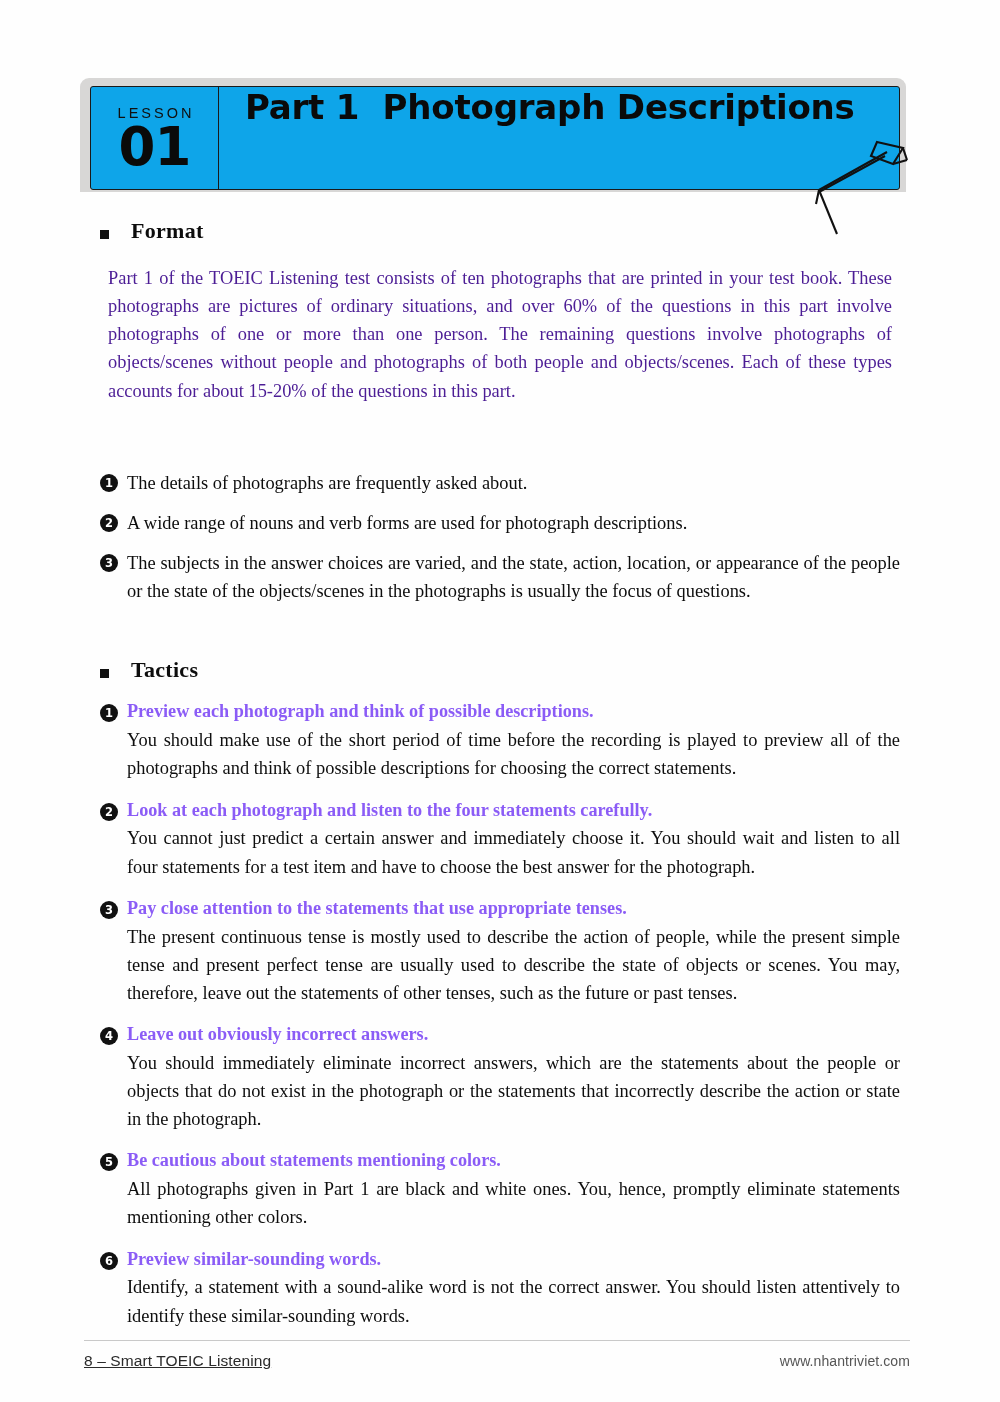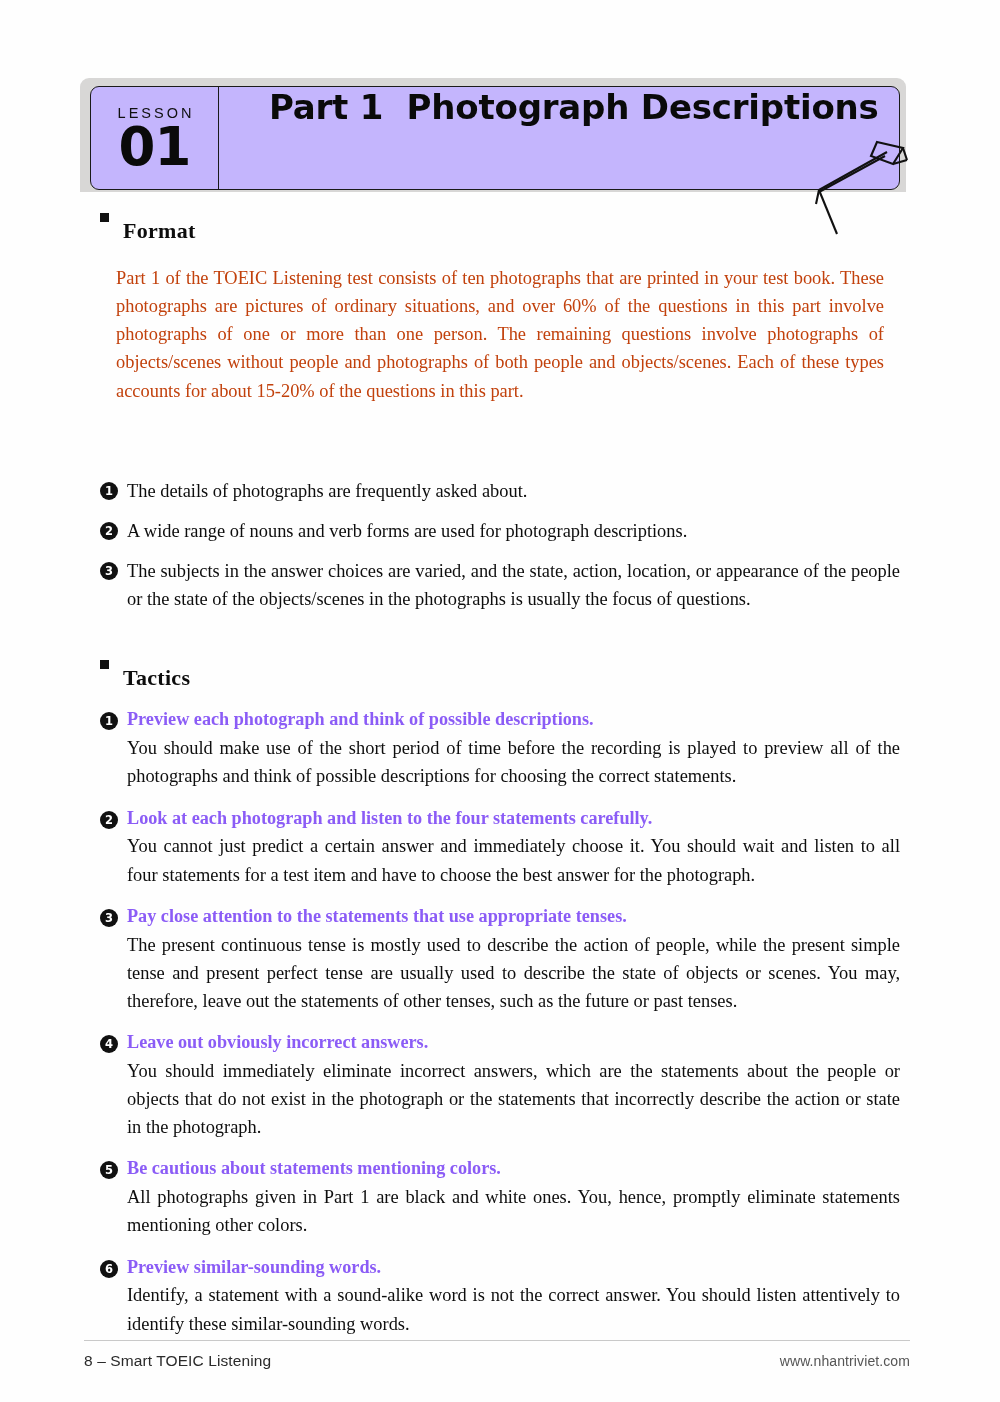--- a/index.html
+++ b/index.html
@@ -36,27 +36,26 @@
     position: absolute;
     left: 0; top: 0;
     width: 826px; height: 114px;
     background: #d8d7d6;
     border-radius: 9px 9px 0 0;
   }
   .header-box {
     position: absolute;
     left: 10px; top: 8px;
     width: 810px; height: 104px;
-    background: #c4b5fd;
+    background: #0ea5e9;
     border: 1.6px solid #1a1a1a;
-    border-radius: 9px;
+    border-radius: 3px;
     box-sizing: border-box;
     display: flex;
     align-items: stretch;
-    gap: 24px;
   }
   .lesson-cell {
     width: 128px;
     border-right: 1.6px solid #1a1a1a;
     box-sizing: border-box;
     display: flex;
     flex-direction: column;
     align-items: center;
     justify-content: center;
     padding-top: 2px;
@@ -109,43 +108,44 @@
     position: absolute;
     left: 100px;
     top: 218px;
     width: 800px;
   }
 
   .section { margin-bottom: 2px; }
 
   .sec-head {
     display: flex;
-    align-items: flex-start;
+    align-items: flex-end;
     font-size: 22px;
     font-weight: 700;
     color: #0d0d0d;
     letter-spacing: 0.3px;
+    gap: 8px;
   }
   .sec-bullet {
     width: 9px; height: 9px;
     background: #111;
     display: inline-block;
     margin-right: 14px;
     position: relative;
     top: -5px;
     flex: 0 0 auto;
   }
   .sec-title { font-family: "Liberation Serif", serif; }
 
   .para {
     font-size: 18.4px;
     line-height: 1.53;
     text-align: justify;
-    margin: 16px;
-    color: #c2410c;
+    margin: 8px;
+    color: #4c1d95;
   }
 
   .format-para { margin-top: 20px; }
 
   .qd-list { margin-top: 18px; }
   .qd-item {
     display: flex;
     align-items: flex-start;
     margin-bottom: 12px;
   }
@@ -210,20 +210,21 @@
     width: 826px;
     display: flex;
     justify-content: space-between;
     align-items: baseline;
     font-family: "Liberation Sans", sans-serif;
   }
   .footer-left {
     font-size: 15.5px;
     color: #2a2a2a;
     letter-spacing: 0.1px;
+    text-decoration: underline;
   }
   .footer-right {
     font-size: 14px;
     color: #555555;
     letter-spacing: 0.1px;
   }
 </style>
 </head>
 <body>
 

